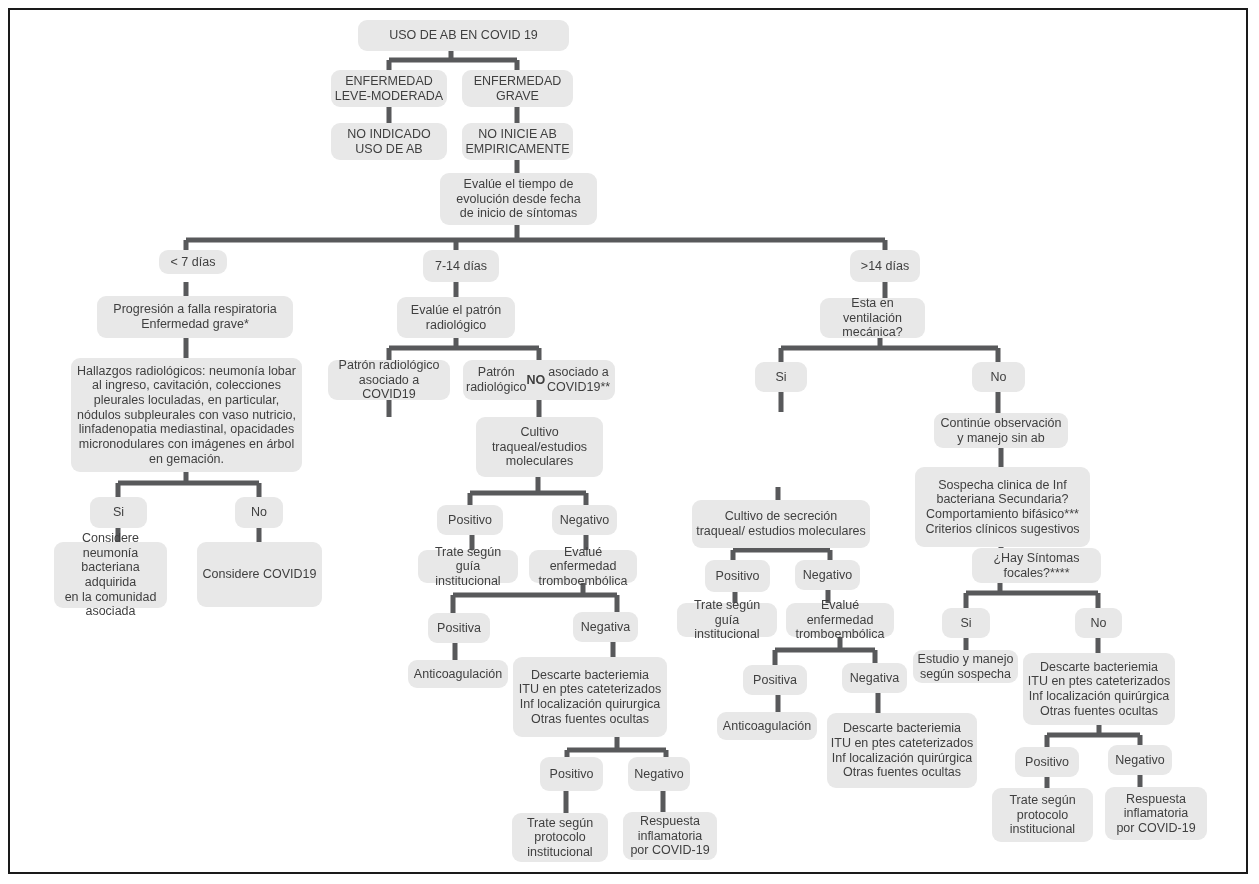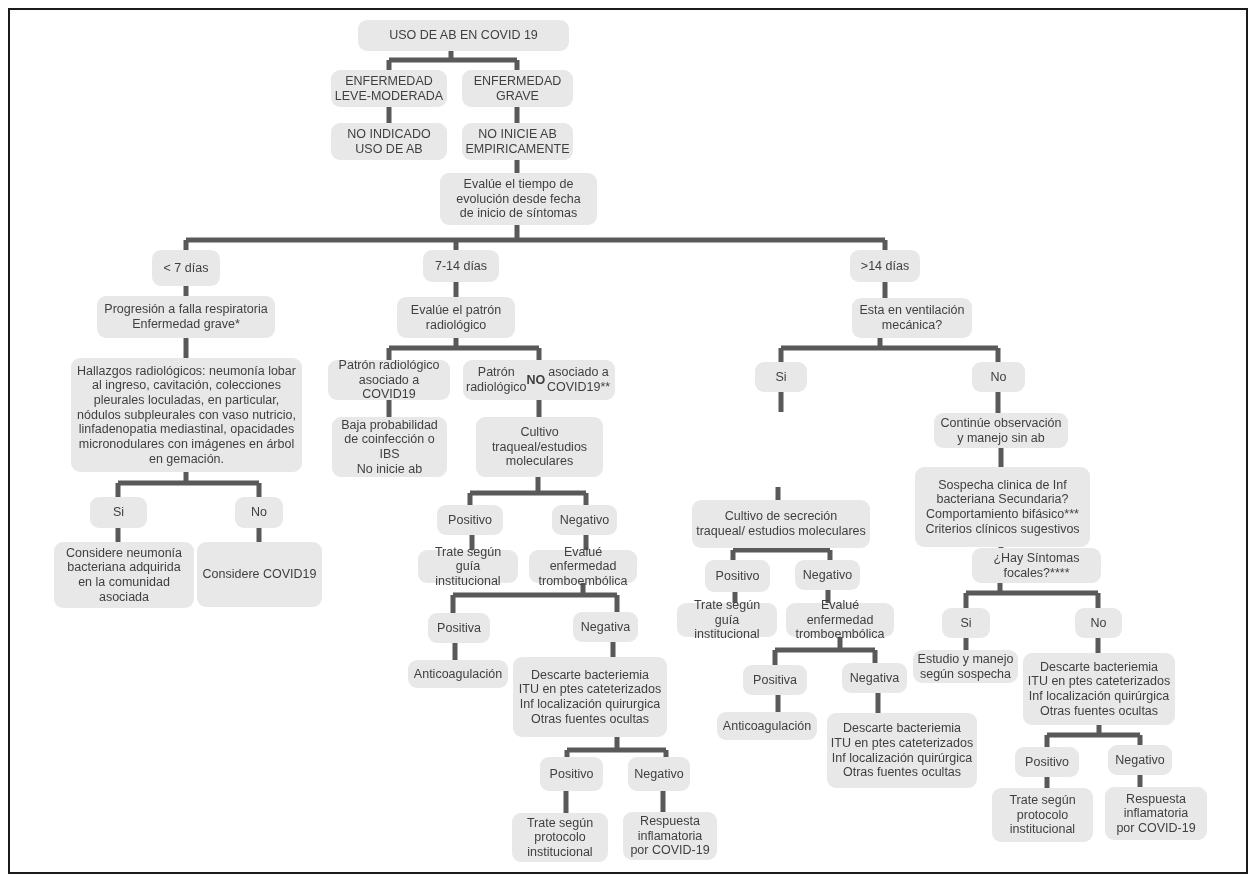--- a/index.html
+++ b/index.html
@@ -74,44 +74,40 @@
   <div class="node" style="left:462px;top:70px;width:111px;height:37px">ENFERMEDAD
 GRAVE</div>
   <div class="node" style="left:331px;top:123px;width:116px;height:37px">NO INDICADO
 USO DE AB</div>
   <div class="node" style="left:462px;top:123px;width:111px;height:37px">NO INICIE AB
 EMPIRICAMENTE</div>
   <div class="node" style="left:440px;top:173px;width:157px;height:52px">Evalúe el tiempo de
 evolución desde fecha
 de inicio de síntomas</div>
 
-  <div class="node" style="left:152px;top:250px;width:68px;height:36px">&lt; 7 días</div>
+  <div class="node" style="left:159px;top:250px;width:68px;height:24px">&lt; 7 días</div>
   <div class="node" style="left:423px;top:250px;width:76px;height:32px">7-14 días</div>
   <div class="node" style="left:850px;top:250px;width:70px;height:32px">&gt;14 días</div>
 
-  <div class="node" style="left:97px;top:296px;width:178px;height:42px">Progresión a falla respiratoria
+  <div class="node" style="left:97px;top:296px;width:196px;height:42px">Progresión a falla respiratoria
 Enfermedad grave*</div>
   <div class="node" style="left:71px;top:358px;width:231px;height:114px;padding:2px 4px">Hallazgos radiológicos: neumonía lobar al ingreso, cavitación, colecciones pleurales loculadas, en particular, nódulos subpleurales con vaso nutricio, linfadenopatia mediastinal, opacidades micronodulares con imágenes en árbol en gemación.</div>
   <div class="node" style="left:90px;top:497px;width:57px;height:31px">Si</div>
   <div class="node" style="left:235px;top:497px;width:48px;height:31px">No</div>
-  <div class="node" style="left:54px;top:542px;width:140px;height:66px">Considere neumonía
+  <div class="node" style="left:54px;top:542px;width:113px;height:66px">Considere neumonía
 bacteriana adquirida
 en la comunidad
 asociada</div>
   <div class="node" style="left:197px;top:542px;width:125px;height:65px">Considere COVID19</div>
 
   <div class="node" style="left:397px;top:297px;width:118px;height:41px">Evalúe el patrón
 radiológico</div>
   <div class="node" style="left:328px;top:360px;width:122px;height:40px">Patrón radiológico
 asociado a COVID19</div>
   <div class="node" style="left:463px;top:360px;width:152px;height:40px"><span>Patrón radiológico</span> <b>NO</b><br><span>asociado a COVID19**</span></div>
-  <div class="node" style="left:332px;top:417px;width:115px;height:60px">Baja probabilidad
-de coinfección o
-IBS
-No inicie ab</div>
   <div class="node" style="left:476px;top:417px;width:127px;height:60px">Cultivo
 traqueal/estudios
 moleculares</div>
   <div class="node" style="left:437px;top:505px;width:66px;height:30px">Positivo</div>
   <div class="node" style="left:552px;top:505px;width:65px;height:30px">Negativo</div>
   <div class="node" style="left:418px;top:550px;width:100px;height:33px">Trate según guía
 institucional</div>
   <div class="node" style="left:529px;top:550px;width:108px;height:33px">Evalué enfermedad
 tromboembólica</div>
   <div class="node" style="left:428px;top:613px;width:62px;height:30px">Positiva</div>
@@ -123,21 +119,21 @@
 Otras fuentes ocultas</div>
   <div class="node" style="left:540px;top:757px;width:63px;height:34px">Positivo</div>
   <div class="node" style="left:628px;top:757px;width:62px;height:34px">Negativo</div>
   <div class="node" style="left:512px;top:813px;width:96px;height:49px">Trate según
 protocolo
 institucional</div>
   <div class="node" style="left:623px;top:812px;width:94px;height:48px">Respuesta
 inflamatoria
 por COVID-19</div>
 
-  <div class="node" style="left:852px;top:298px;width:120px;height:40px">Esta en ventilación
+  <div class="node" style="left:820px;top:298px;width:105px;height:40px">Esta en ventilación
 mecánica?</div>
   <div class="node" style="left:755px;top:362px;width:52px;height:30px">Si</div>
   <div class="node" style="left:972px;top:362px;width:53px;height:30px">No</div>
   <div class="node" style="left:692px;top:500px;width:178px;height:48px">Cultivo de secreción
 traqueal/ estudios moleculares</div>
   <div class="node" style="left:705px;top:560px;width:65px;height:32px">Positivo</div>
   <div class="node" style="left:795px;top:560px;width:65px;height:30px">Negativo</div>
   <div class="node" style="left:677px;top:603px;width:100px;height:34px">Trate según guía
 institucional</div>
   <div class="node" style="left:786px;top:603px;width:108px;height:34px">Evalué enfermedad

